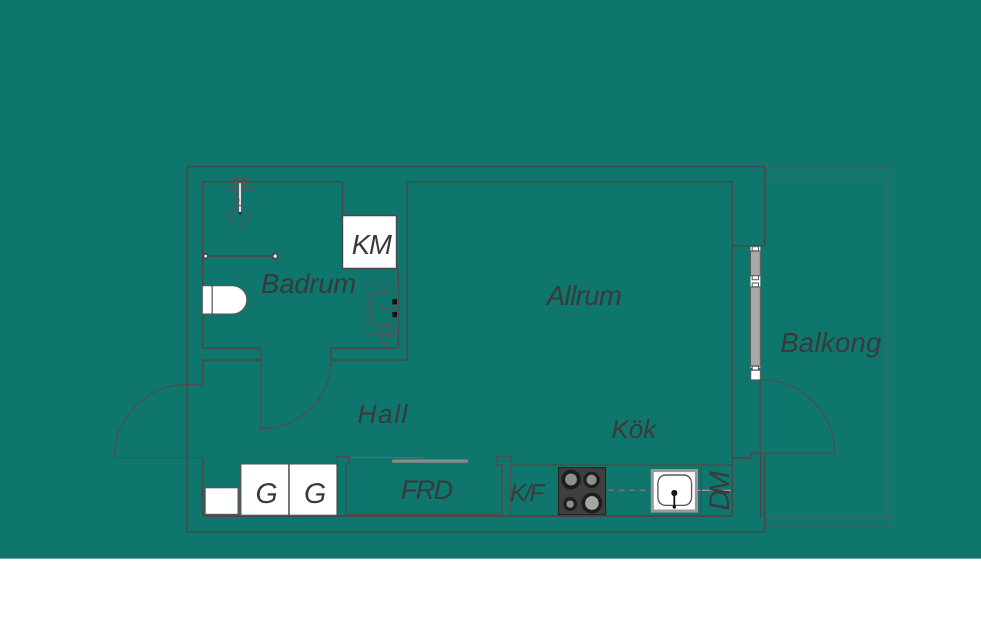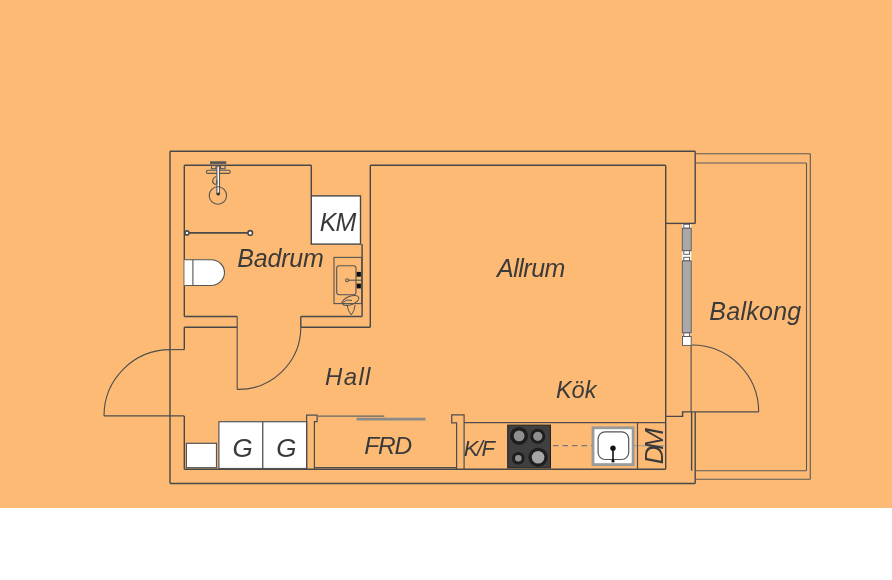--- a/index.html
+++ b/index.html
@@ -1,16 +1,16 @@
 <!DOCTYPE html>
 <html><head>
 <meta charset="utf-8">
 <style>
   html,body{margin:0;padding:0;background:#ffffff;}
-  .page{position:relative;width:892px;height:508px;background:#fdba74;overflow:hidden;}
+  .page{position:relative;width:892px;height:508px;background:#0f766e;overflow:hidden;}
   svg{position:absolute;left:0;top:0;}
   text{font-family:"Liberation Sans",sans-serif;font-style:italic;fill:#3a3a3a;}
 </style>
 </head>
 <body>
 <div class="page">
 <svg width="892" height="580" viewBox="0 0 892 580">
 
   <g stroke="#484848" stroke-width="1.4" fill="none">
     <path d="M170,151.3 H695.2"></path>

